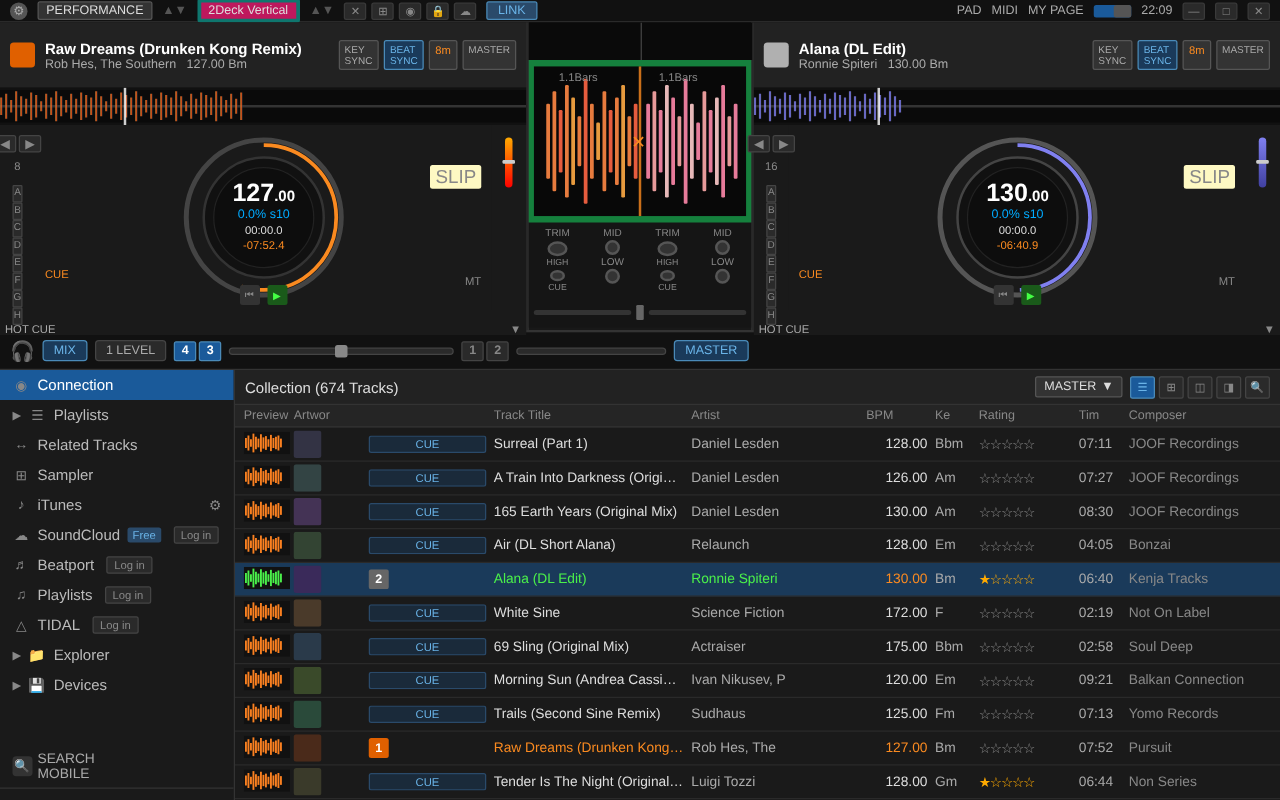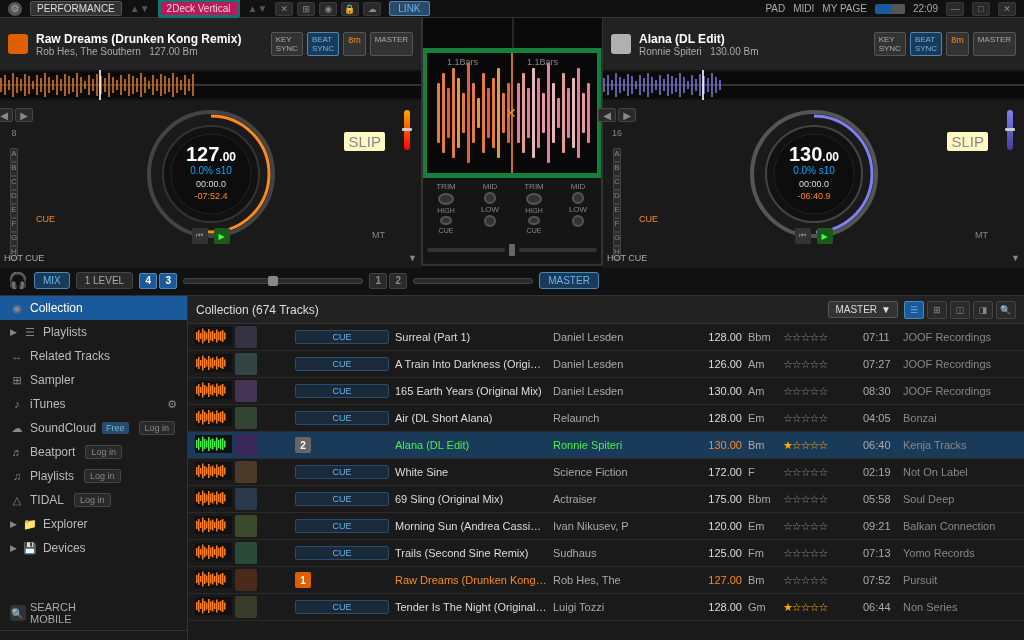--- a/index.html
+++ b/index.html
@@ -26,21 +26,21 @@
     .deck-num.active2 { background: #b0b0b0; }
     .deck-track-info { flex: 1; }
     .deck-track-title { color: #fff; font-size: 12px; font-weight: bold; }
     .deck-track-artist { color: #aaa; font-size: 10px; }
     .deck-sync-panel { display: flex; gap: 4px; font-size: 9px; }
     .sync-btn { background: #333; border: 1px solid #555; padding: 2px 4px; border-radius: 2px; color: #aaa; }
 
     .waveform-strip { height: 30px; background: #111; position: relative; overflow: hidden; }
     .key-btn { height: 14px; background: #2a2a2a; border: 1px solid #444; font-size: 8px; color: #888; text-align: center; border-radius: 1px; }
 
-    .deck-bottom { height: 20px; background: #1a1a1a; display: flex; align-items: center; padding: 0 4px; justify-content: space-between; }
+    .deck-bottom { height: 20px; background: #1a1a1a; display: flex; align-items: flex-end; padding: 0 4px; justify-content: space-between; }
     .hot-cue-label { color: #aaa; font-size: 9px; }
 
     
     .mixer { width: 180px; background: #181818; border-left: 1px solid #333; border-right: 1px solid #333; display: flex; flex-direction: column; }
     .mixer-waveform { height: 30px; background: #0a0a0a; }
     .mixer-center-wave { height: 130px; background: #15803d; display: flex; align-items: center; justify-content: center; position: relative; }
     .knob { width: 20px; height: 20px; border-radius: 50%; background: #333; border: 2px solid #555; }
 
     
     .transport-bar { height: 30px; background: #111; display: flex; align-items: center; padding: 0 8px; gap: 6px; border-bottom: 1px solid #333; }
@@ -96,21 +96,21 @@
     .top-icons { display: flex; gap: 4px; align-items: center; }
     .icon-btn { width: 18px; height: 14px; background: #2a2a2a; border: 1px solid #3a3a3a; border-radius: 2px; display: flex; align-items: center; justify-content: center; font-size: 9px; color: #888; }
 
     
     .deck-inner { display: flex; height: 148px; }
     .deck-side-left { width: 28px; background: #1a1a1a; display: flex; flex-direction: column; align-items: center; padding: 4px 2px; gap: 2px; }
     .deck-side-right { width: 28px; background: #1a1a1a; display: flex; flex-direction: column; align-items: center; padding: 4px 2px; gap: 2px; }
     .deck-main { flex: 1; display: flex; align-items: center; justify-content: center; position: relative; }
 
     .slip-label { position: absolute; right: 8px; top: 4px; color: #888; font-size: 15px; background: #fef9c3; padding: 1px 4px; border-radius: 2px; margin-top: 28px; }
-    .mt-label { position: absolute; bottom: 8px; right: 8px; color: #888; font-size: 9px; }
+    .mt-label { position: absolute; bottom: 18px; right: 8px; color: #888; font-size: 9px; }
     .cue-label { position: absolute; left: 8px; bottom: 24px; color: #fa8a20; font-size: 9px; }
     .nav-arrow { width: 18px; height: 14px; background: #2a2a2a; border: 1px solid #444; border-radius: 2px; display: flex; align-items: center; justify-content: center; font-size: 10px; color: #888; }
 
     .main-sidebar-wrapper { display: flex; height: 362px; }
     
     .sidebar-full { width: 188px; background: #1a1a1a; border-right: 1px solid #333; display: flex; flex-direction: column; overflow: hidden; }
     .sidebar-list { flex: 1; overflow-y: auto; }
   </style>
 </head>
 <body>
@@ -525,21 +525,21 @@
   <div style="flex:1;max-width:120px;height:6px;background:#2a2a2a;border-radius:3px;border:1px solid #444;"></div>
   <div class="transport-btn active">MASTER</div>
 </div>
 
 <div class="main-sidebar-wrapper">
 
   <div class="sidebar-full">
     <div class="sidebar-list">
       <div class="sidebar-item active">
         <span class="sidebar-icon">◉</span>
-        <span>Collection</span>
+        <span>Connection</span>
       </div>
       <div class="sidebar-item">
         <span class="sidebar-arrow">▶</span>
         <span class="sidebar-icon">☰</span>
         <span>Playlists</span>
       </div>
       <div class="sidebar-item">
         <span class="sidebar-icon">↔</span>
         <span>Related Tracks</span>
       </div>
@@ -609,20 +609,32 @@
         <div class="view-btns">
           <div class="view-btn active">☰</div>
           <div class="view-btn">⊞</div>
           <div class="view-btn">◫</div>
           <div class="view-btn">◨</div>
           <div class="view-btn">🔍</div>
         </div>
       </div>
     </div>
 
+    <div class="track-table-header">
+      <div>Preview</div>
+      <div>Artwor</div>
+      <div></div>
+      <div>Track Title</div>
+      <div>Artist</div>
+      <div>BPM</div>
+      <div>Ke</div>
+      <div>Rating</div>
+      <div>Tim</div>
+      <div>Composer</div>
+    </div>
 
     <div class="track-table" id="track-table-body">
     <div class="track-row">
           <div><svg width="38" height="18">
               <rect width="38" height="18" fill="#111"></rect>
               <rect x="1" y="5" width="1.5" height="8" fill="#fa8020"></rect>
               <rect x="3" y="3" width="1.5" height="12" fill="#fa8020"></rect>
               <rect x="5" y="6" width="1.5" height="6" fill="#fa8020"></rect>
               <rect x="7" y="1.5" width="1.5" height="15" fill="#fa8020"></rect>
               <rect x="9" y="4" width="1.5" height="10" fill="#fa8020"></rect>
@@ -839,21 +851,21 @@
             <div style="width:22px;height:22px;background:#2a3a4a;border-radius:2px;"></div>
           </div>
           <div>
             <div class="cue-btn">CUE</div>
           </div>
           <div class="track-title">69 Sling (Original Mix)</div>
           <div class="track-artist">Actraiser</div>
           <div class="track-bpm">175.00</div>
           <div class="track-key">Bbm</div>
           <div class="stars">☆☆☆☆☆</div>
-          <div class="track-time">05:58</div>
+          <div class="track-time">02:58</div>
           <div class="track-composer">Soul Deep</div>
         </div>
         <div class="track-row">
           <div><svg width="38" height="18">
               <rect width="38" height="18" fill="#111"></rect>
               <rect x="1" y="5" width="1.5" height="8" fill="#fa8020"></rect>
               <rect x="3" y="3" width="1.5" height="12" fill="#fa8020"></rect>
               <rect x="5" y="6" width="1.5" height="6" fill="#fa8020"></rect>
               <rect x="7" y="1.5" width="1.5" height="15" fill="#fa8020"></rect>
               <rect x="9" y="4" width="1.5" height="10" fill="#fa8020"></rect>

